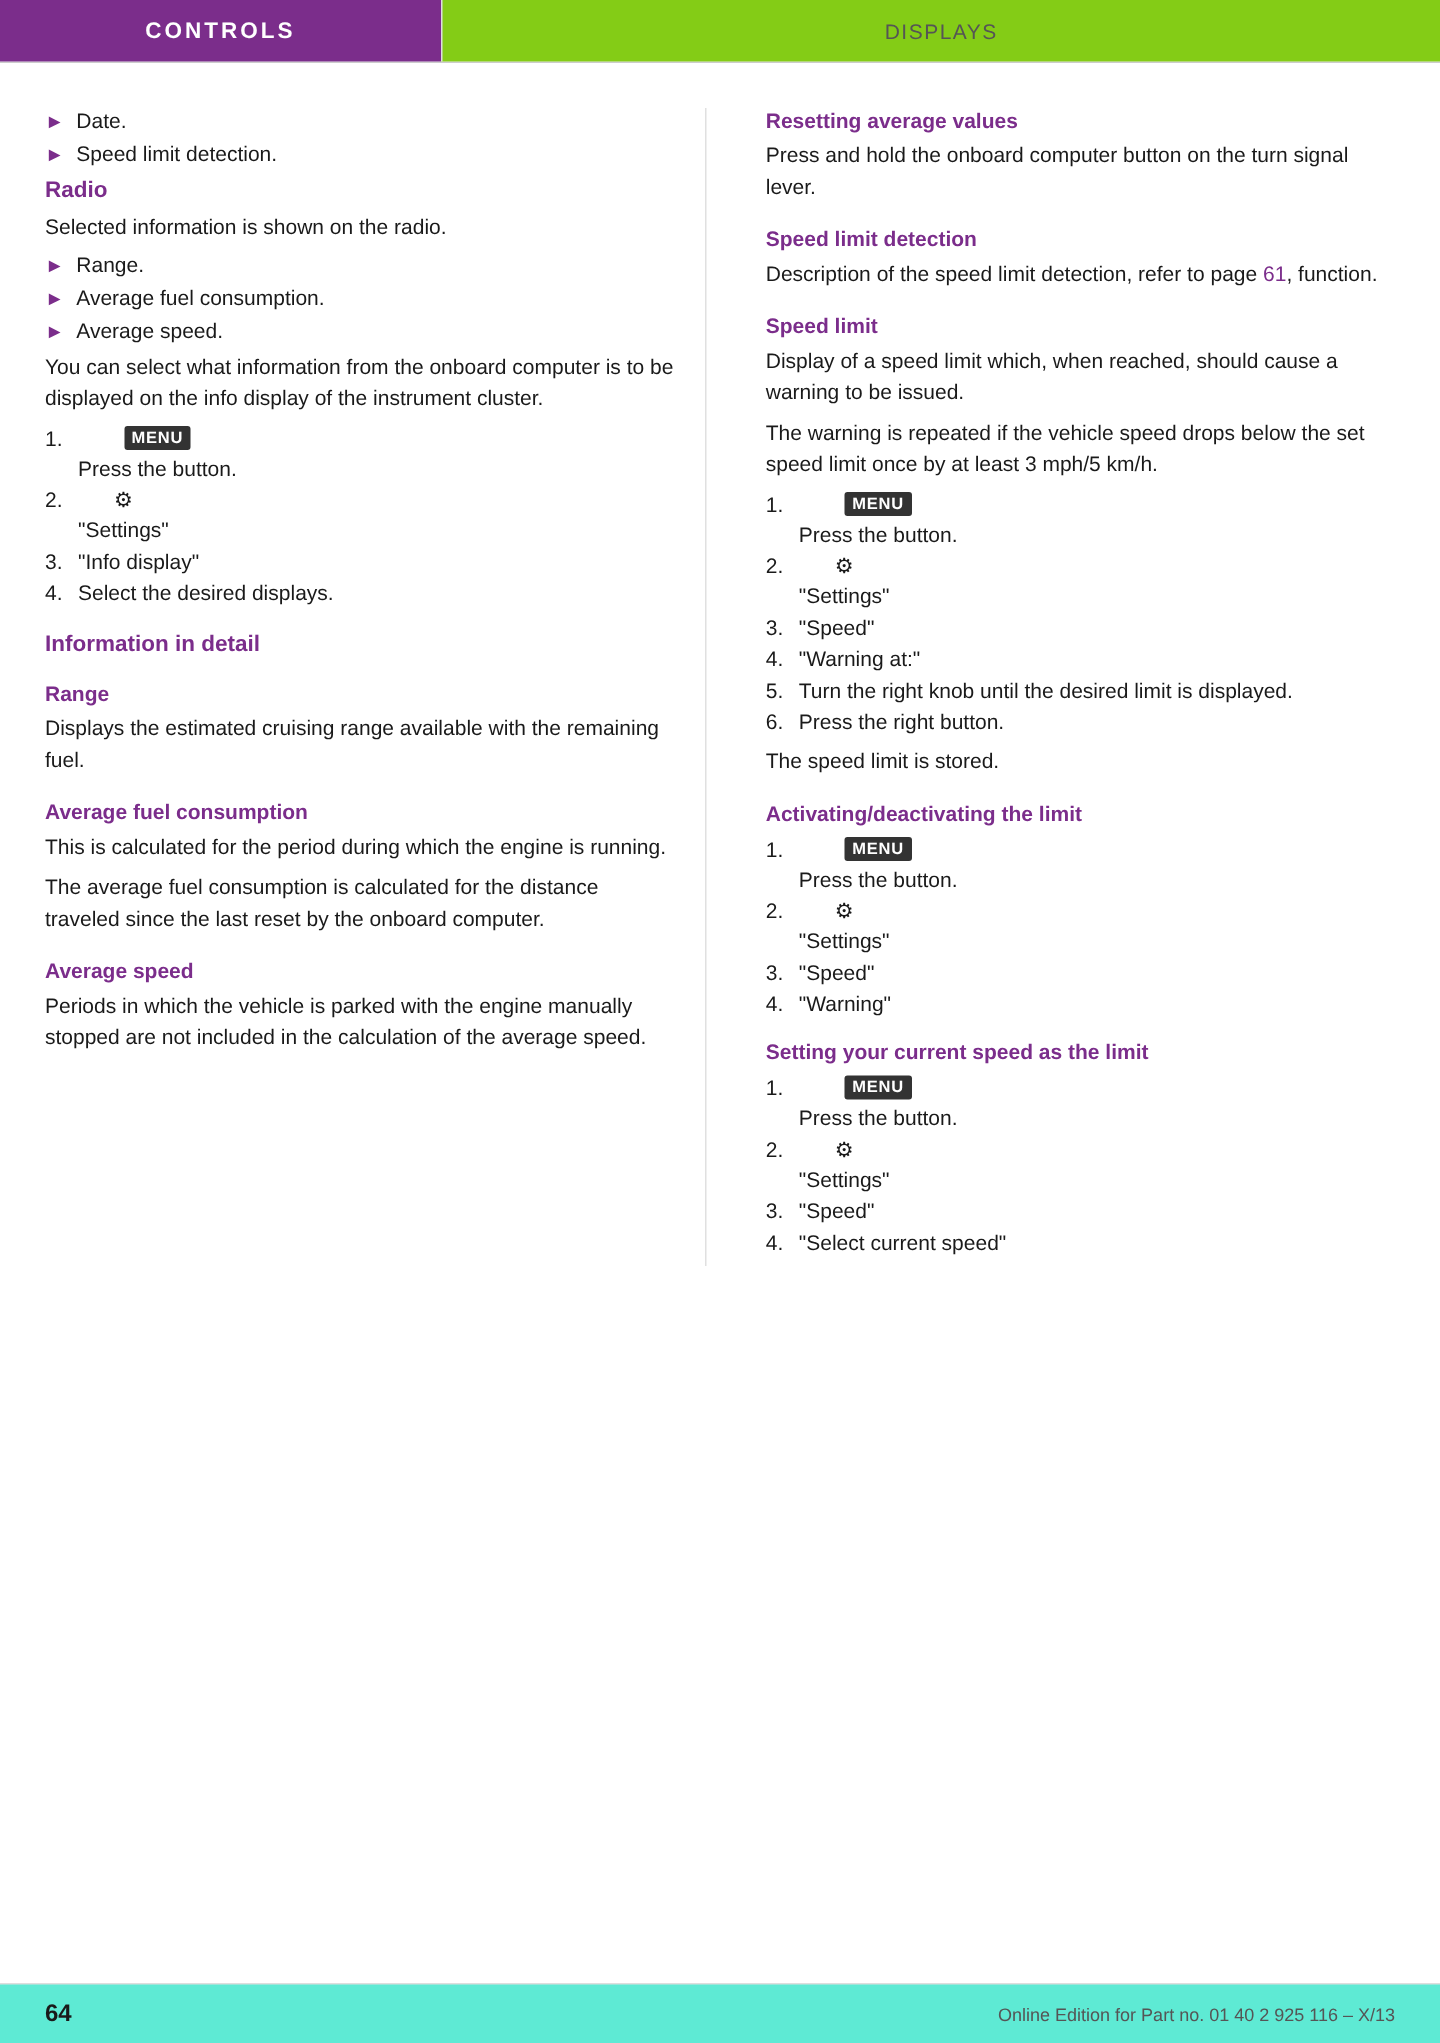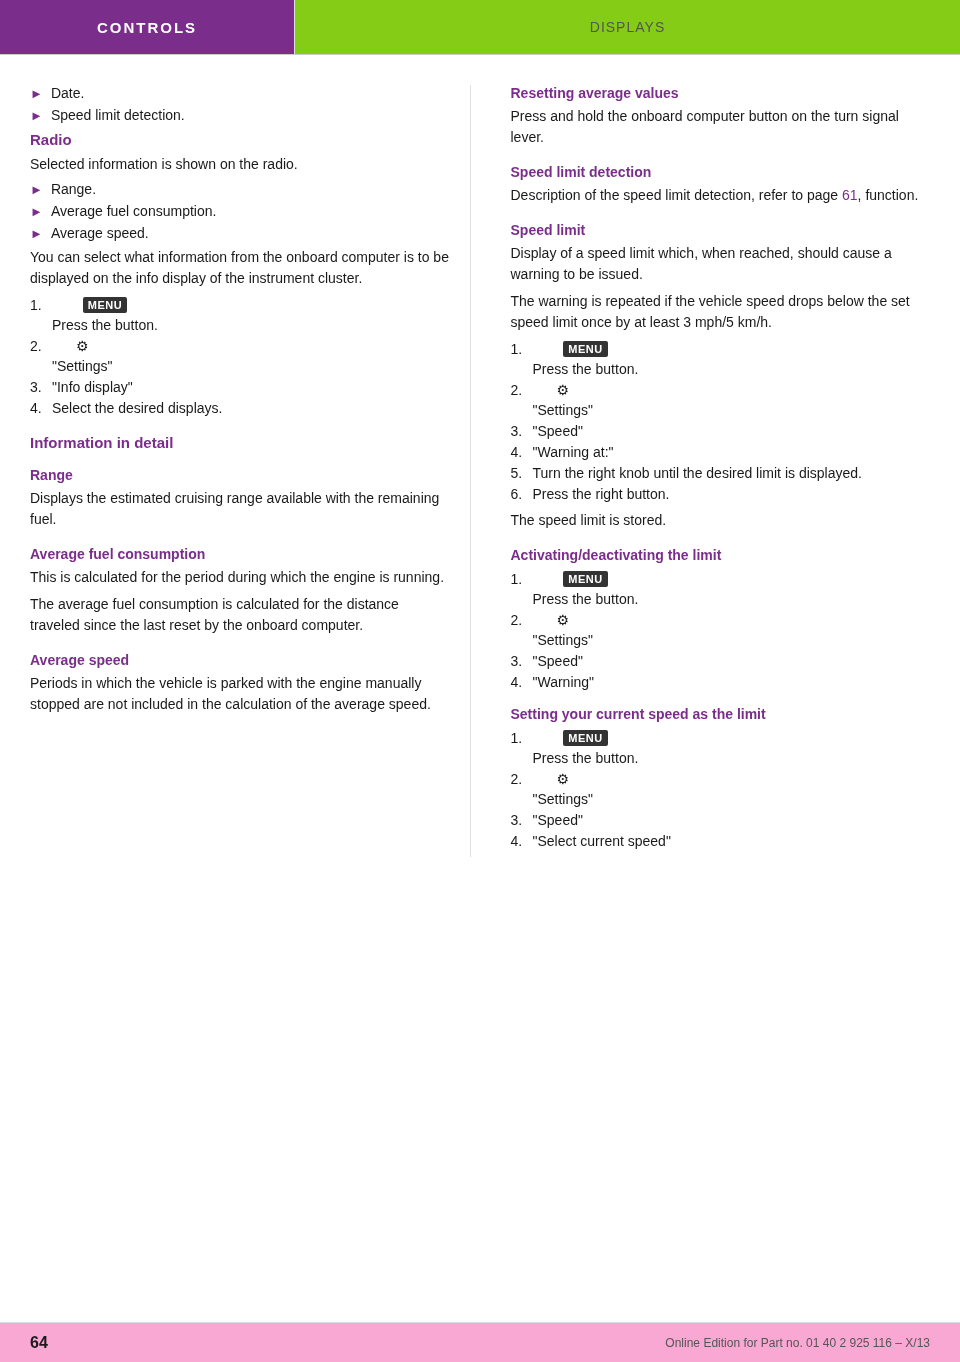--- a/index.html
+++ b/index.html
@@ -8,21 +8,21 @@
       min-height: 1362px;
       font-family: Arial, Helvetica, sans-serif;
       font-size: 14px;
       color: #1a1a1a;
       background: #fff;
       position: relative;
     }
     
     .header {
       display: flex;
-      height: 55px;
+      height: 42px;
       border-bottom: 1px solid #ccc;
     }
     .tab-controls {
       width: 294px;
       background: #7b2d8b;
       display: flex;
       align-items: center;
       justify-content: center;
     }
     .tab-controls span {
@@ -152,21 +152,21 @@
       position: absolute;
       bottom: 0;
       left: 0;
       right: 0;
       height: 40px;
       display: flex;
       align-items: center;
       justify-content: space-between;
       padding: 0 30px;
       border-top: 1px solid #ddd;
-      background: #f9a8d4;
+      background: #5eead4;
     }
     .footer-page {
       font-size: 16px;
       font-weight: bold;
       color: #1a1a1a;
     }
     .footer-text {
       font-size: 12px;
       color: #555;
     }

